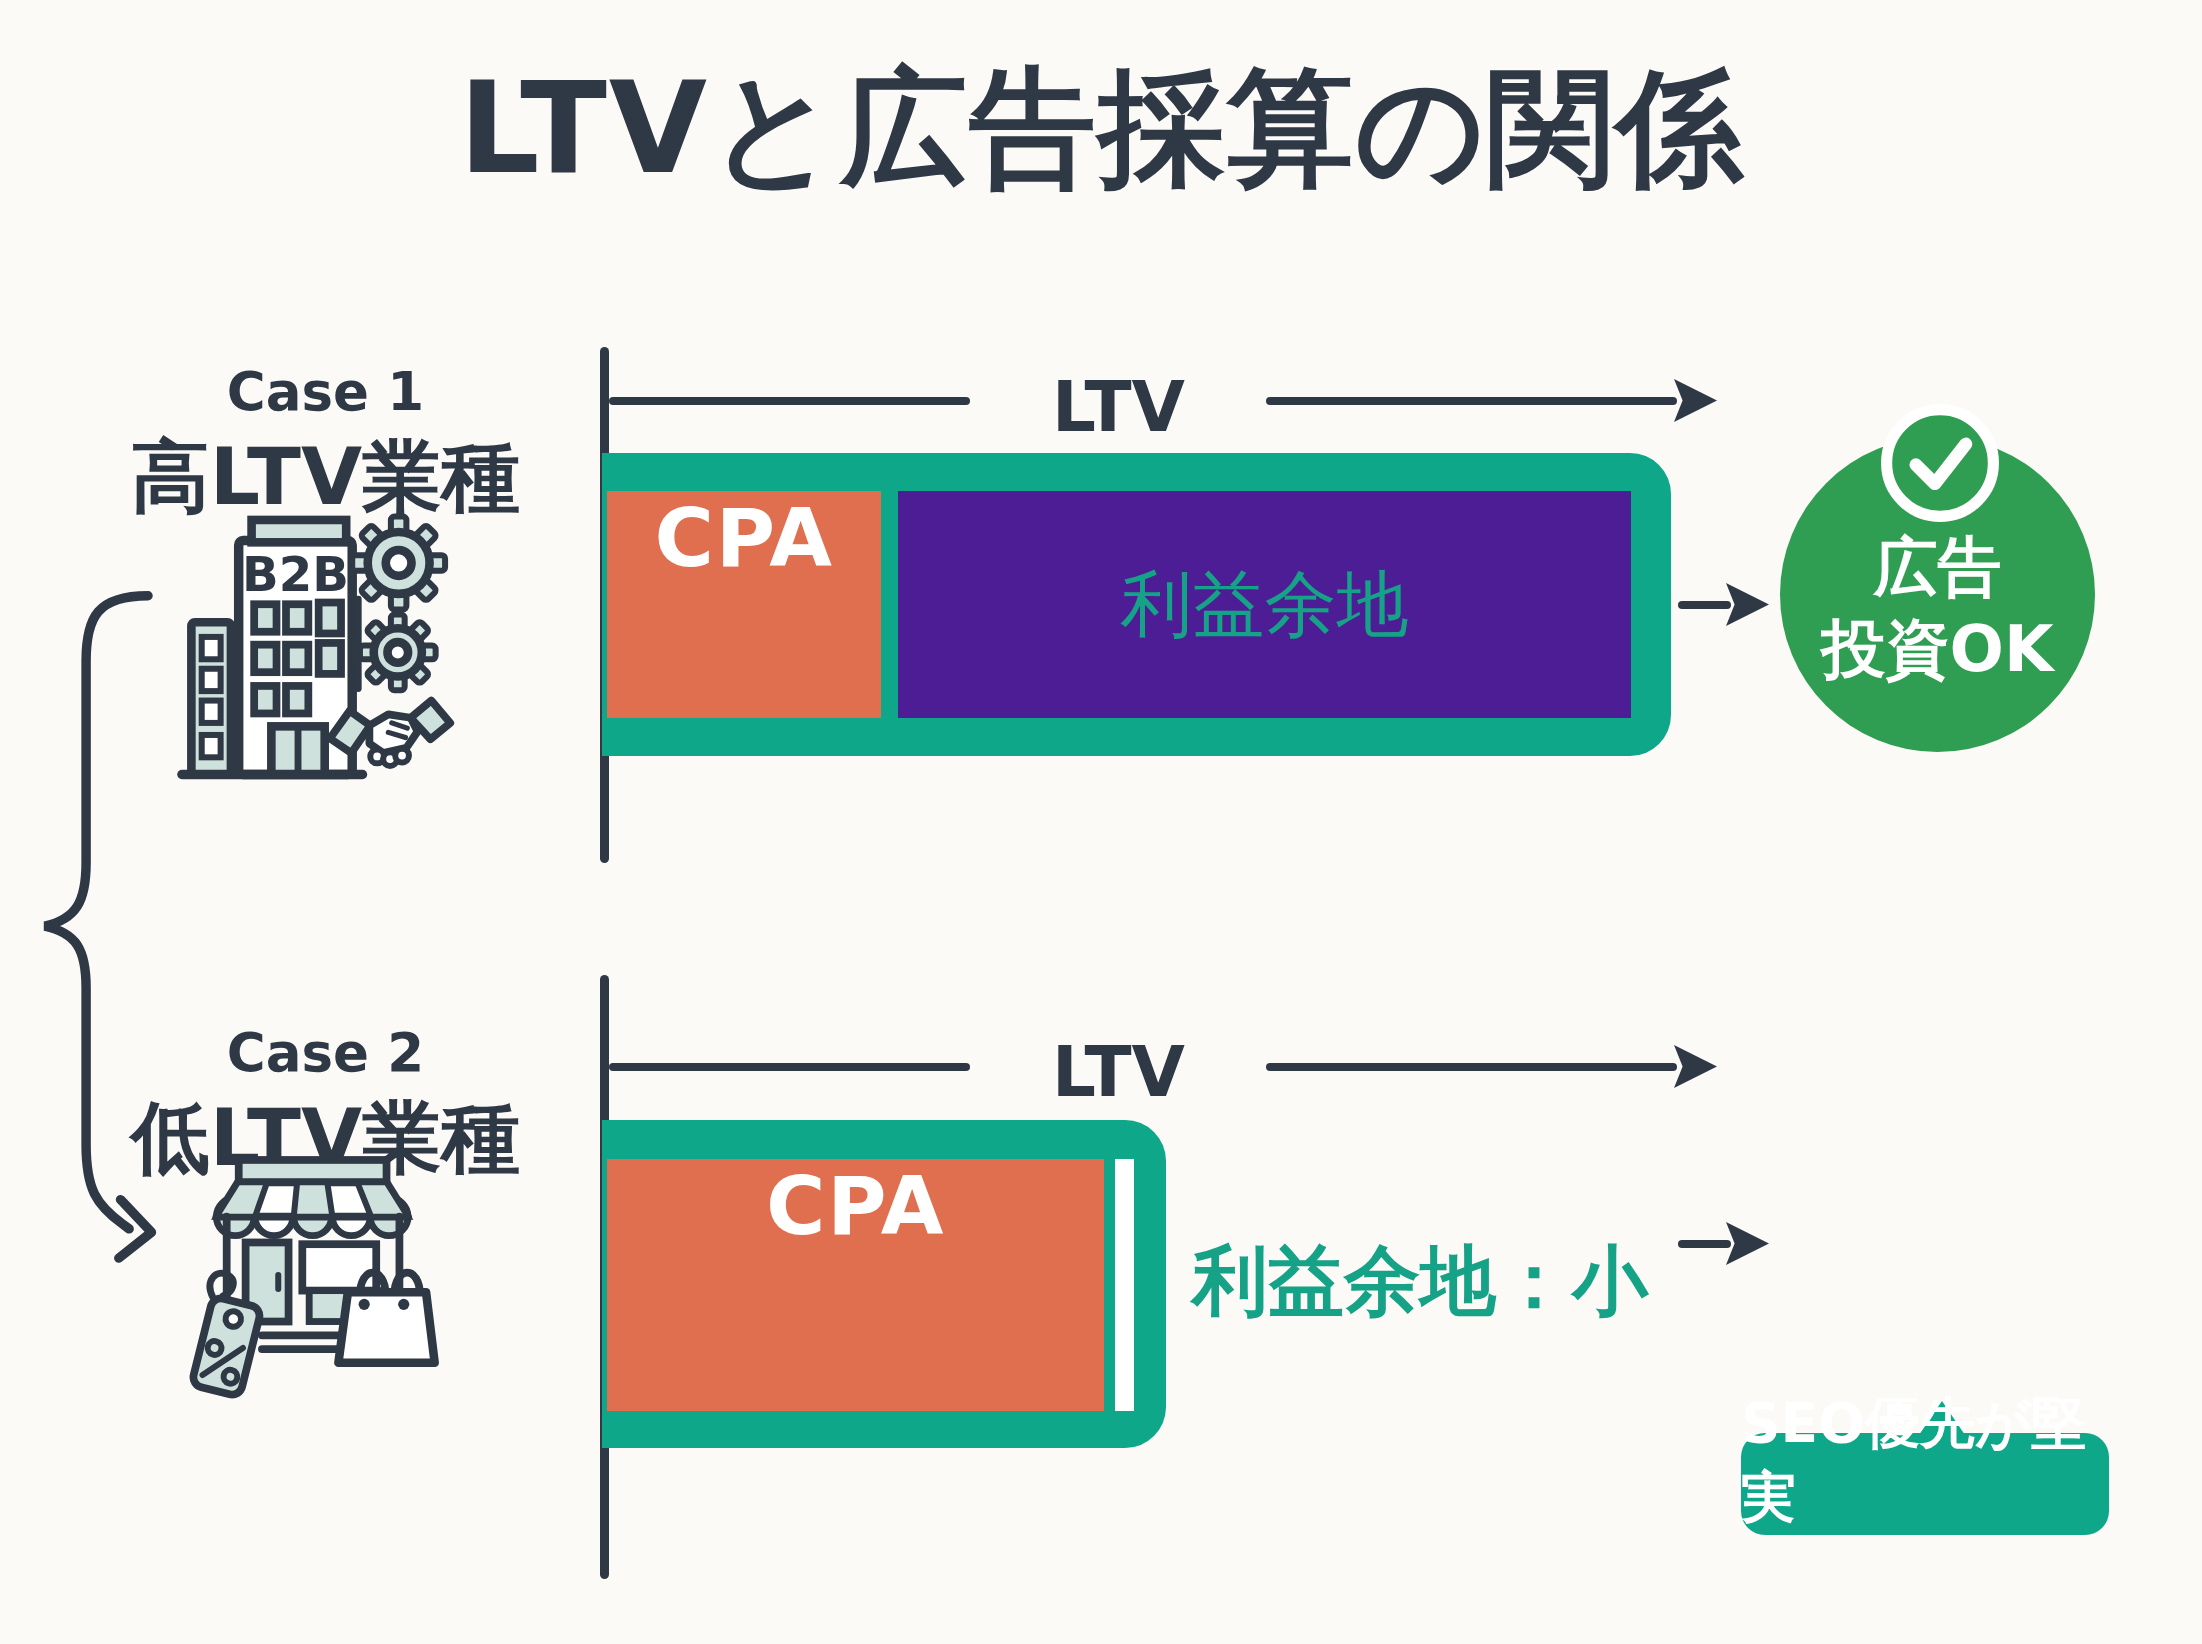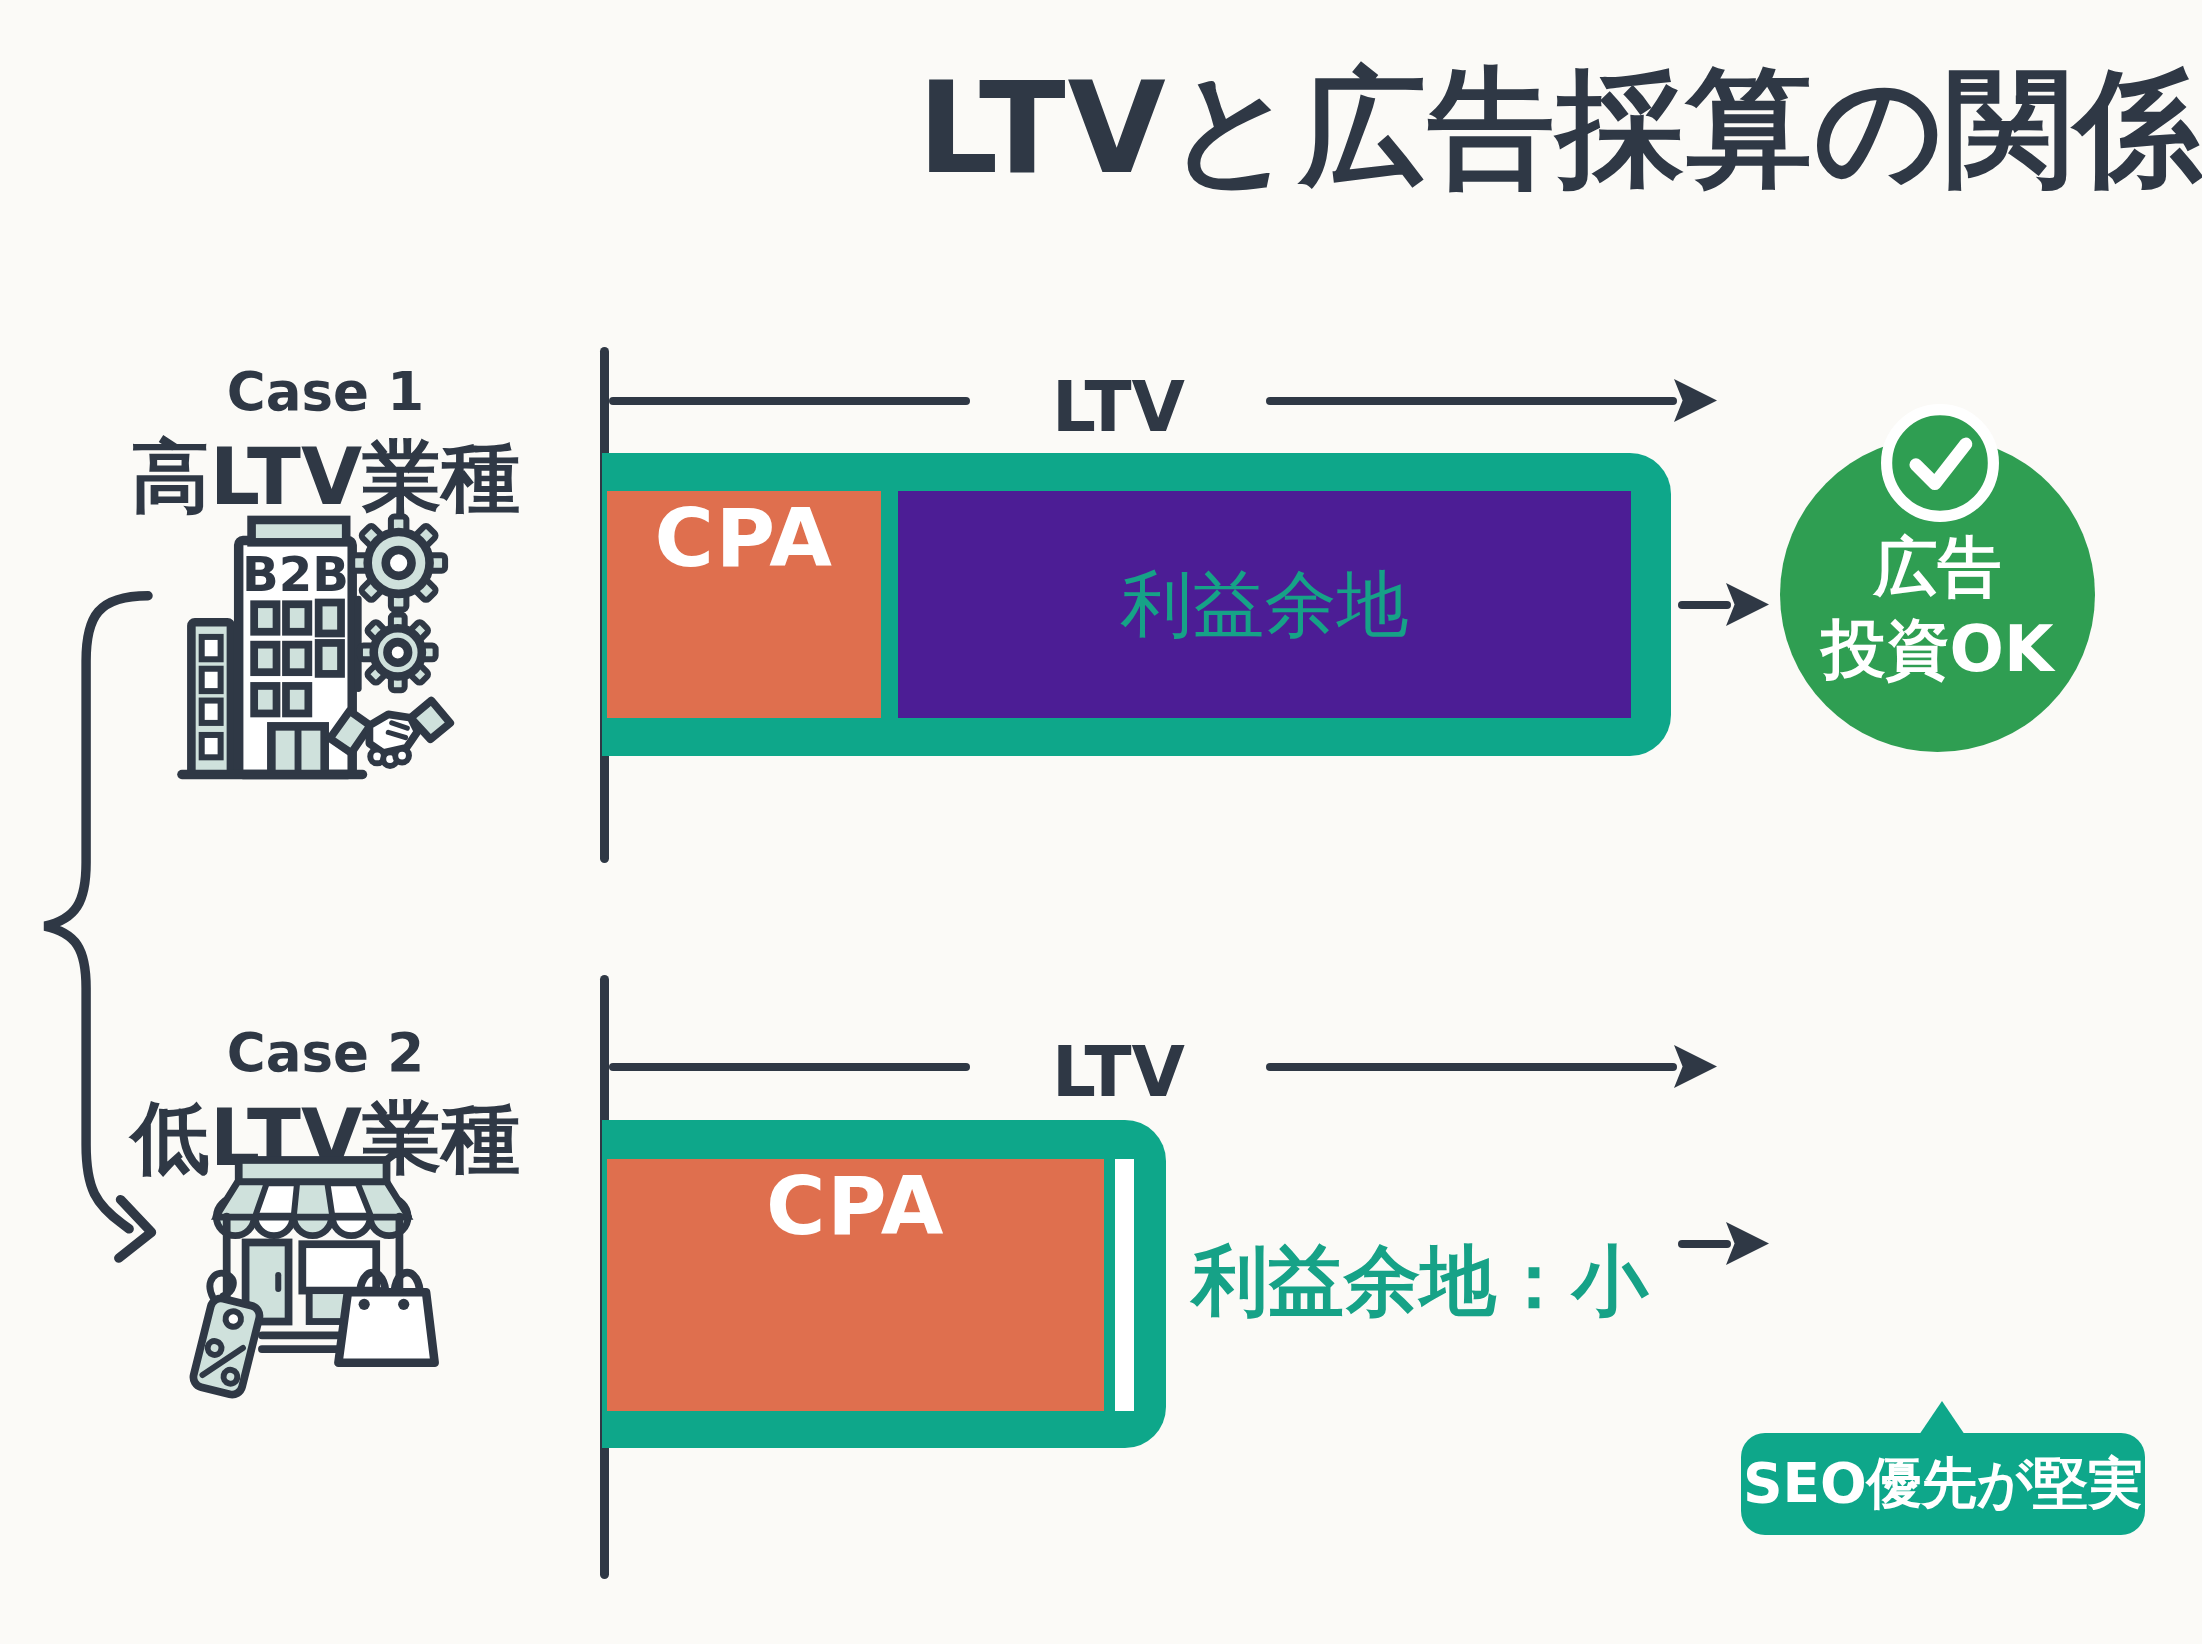--- a/index.html
+++ b/index.html
@@ -9,21 +9,21 @@
     --orange:#df6f4e;
     --green:#2f9e52;
     --red:#d53b33;
     --mint:#cfe1dc;
     --bg:#fbfaf7;
   }
   *{box-sizing:border-box;margin:0;padding:0;}
   body{background:#e8e8e8;font-family:"DejaVu Sans","Liberation Sans",sans-serif;}
   .canvas{position:relative;width:2203px;height:1644px;background:var(--bg);overflow:hidden;color:var(--navy);}
   .abs{position:absolute;}
-  .title{left:0;right:0;top:45px;text-align:right;font-size:127px;font-weight:800;letter-spacing:1.7px;color:var(--navy);}
+  .title{left:0;right:0;top:45px;text-align:center;font-size:127px;font-weight:800;letter-spacing:1.7px;color:var(--navy);}
   .case-label{width:447px;text-align:center;font-size:53px;font-weight:800;color:var(--navy);}
   .case-heading{width:533px;text-align:center;font-size:79px;font-weight:800;color:var(--navy);}
   .axis{width:8.6px;background:var(--navy);border-radius:5.2px;}
   .hline{height:7.7px;background:var(--navy);border-radius:4.3px;}
   .ltv-label{width:293px;text-align:center;font-size:69px;font-weight:800;color:var(--navy);}
   .arrowhead{width:43px;height:43px;background:var(--navy);
     -webkit-clip-path:polygon(0 0,100% 50%,0 100%,20% 50%);
     clip-path:polygon(0 0,100% 50%,0 100%,20% 50%);}
   .bar{background:var(--teal);border-radius:0 41px 41px 0;}
   .cpa{background:var(--orange);display:flex;align-items:flex-start;justify-content:center;
@@ -221,18 +221,18 @@
     <div class="abs sliver" style="left:513px;top:39px;width:19px;height:252px;"></div>
   </div>
 
   <div class="abs profit-small" style="left:1192px;top:1211px;margin-top:20px;">利益余地：小</div>
 
   <div class="abs hline" style="left:1678px;top:1240px;width:53px;"></div>
   <div class="abs arrowhead" style="left:1726px;top:1222px;"></div>
 
 
   <div class="abs pointer-up" style="left:1919px;top:1401px;width:46px;height:34px;"></div>
-  <div class="abs seo-badge" style="left:1741px;top:1433px;width:404px;height:102px;">
+  <div class="abs seo-badge" style="left:1741px;top:1433px;width:368px;height:102px;align-items:flex-end;">
     <span>SEO優先が堅実</span>
   </div>
 
 </div>
 
 
 </body></html>

